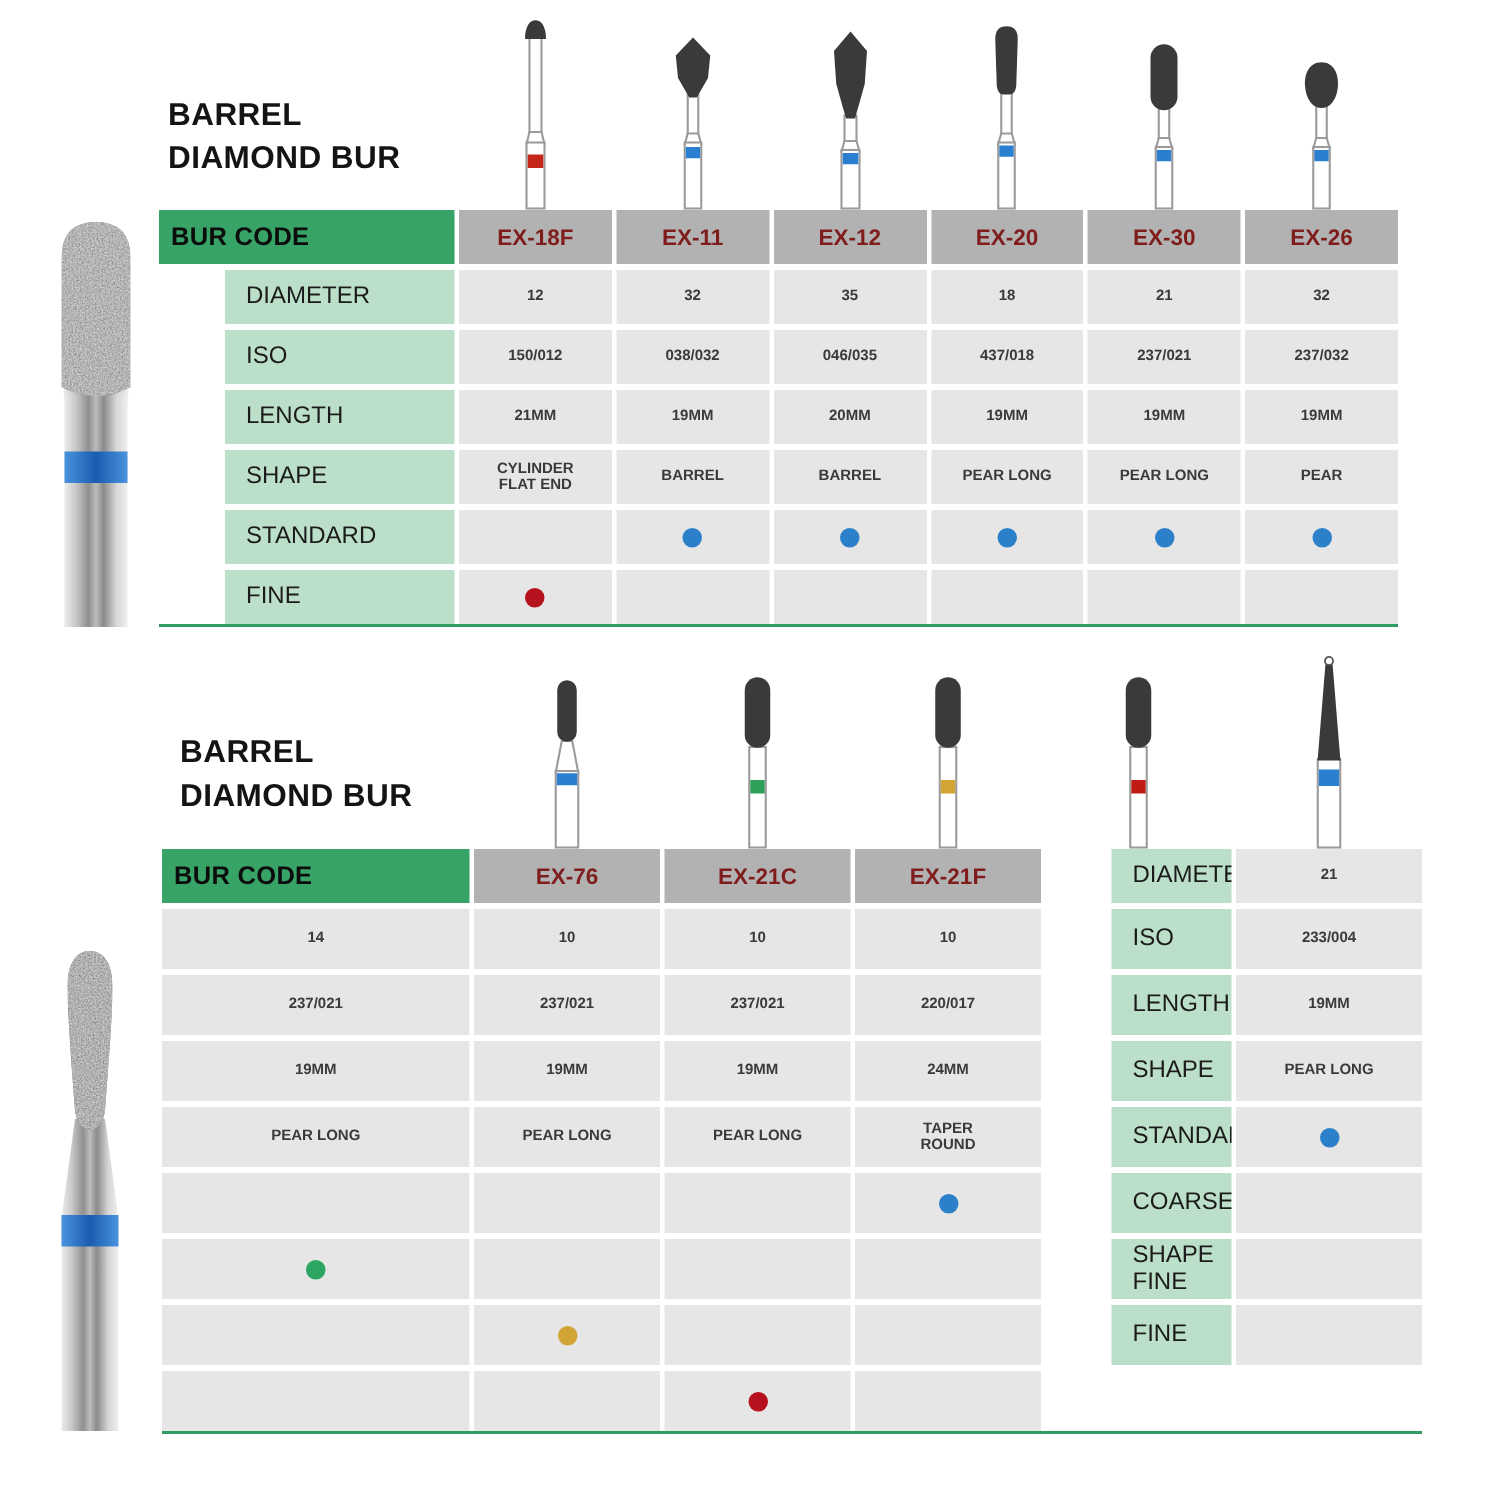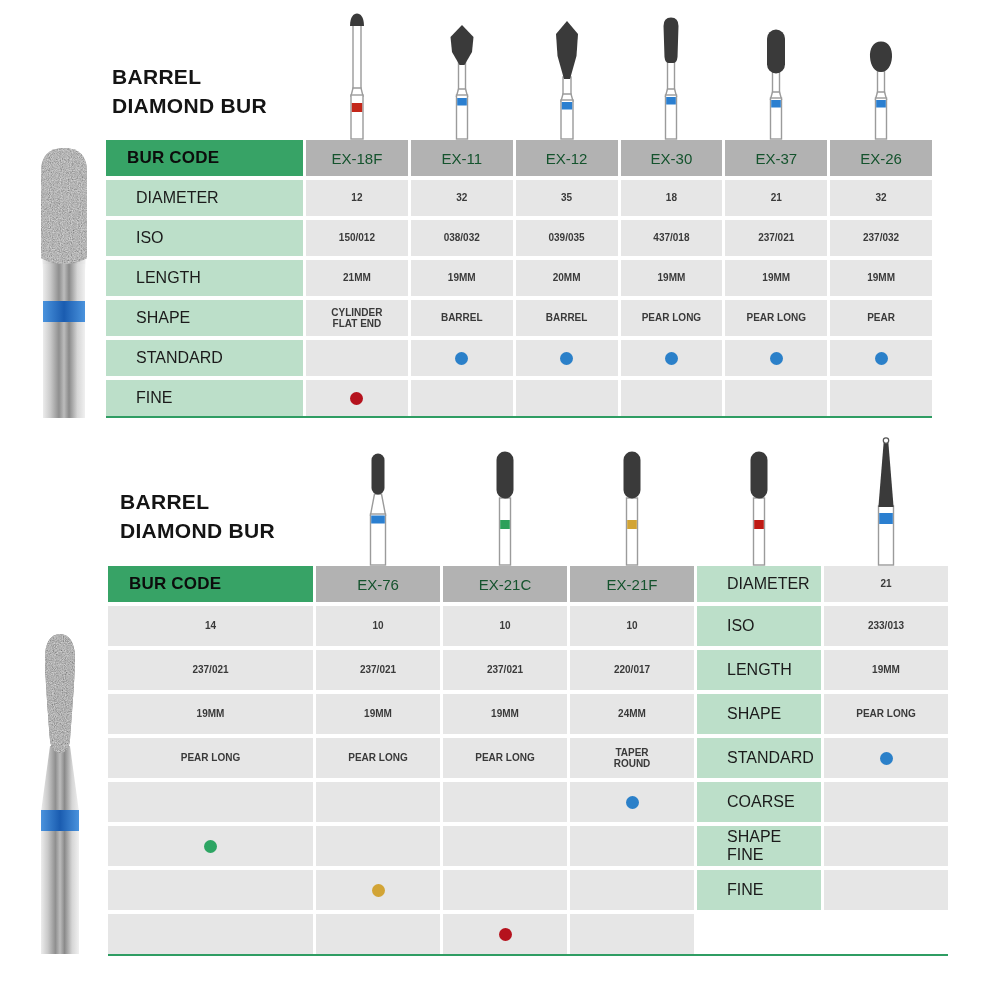--- a/index.html
+++ b/index.html
@@ -6,23 +6,23 @@
   body{font-family:"Liberation Sans",sans-serif;}
   .page{position:relative;width:1000px;height:1000px;background:#ffffff;overflow:hidden;}
   .sec{position:absolute;inset:0;}
   .title{position:absolute;font-weight:700;font-size:21px;line-height:29px;color:#141414;letter-spacing:.3px;}
   #title1{left:112px;top:62px;}
   #title2{left:120px;top:487px;}
   .grid{position:absolute;display:grid;}
   #grid1{left:106px;top:140px;width:826px;grid-template-columns:197px repeat(6,1fr);grid-auto-rows:36px;gap:4px 3px;}
   #grid2{left:108px;top:566px;width:840px;grid-template-columns:205px repeat(5,1fr);grid-template-rows:36px;grid-auto-rows:40px;gap:4px 3px;}
   .cell{display:flex;align-items:center;justify-content:center;overflow:hidden;}
-  .hl{background:var(--header-green,#37a366);justify-content:flex-start;padding-left:21px;font-weight:700;font-size:17px;color:#0c0c0c;letter-spacing:.2px;}
-  .code{background:var(--code-bg,#b2b2b2);font-weight:400;font-size:15px;color:#14532d;}
-  .lbl{background:var(--label-green,#bcdfc9);justify-content:flex-start;padding-left:30px;font-size:16px;color:#1b1b1b;}
+  .hl{background:var(--header-green,#37a366);justify-content:flex-start;padding-left:8px;font-weight:700;font-size:17px;color:#0c0c0c;letter-spacing:.2px;}
+  .code{background:var(--code-bg,#b2b2b2);font-weight:700;font-size:15px;color:#7f1d1d;}
+  .lbl{background:var(--label-green,#bcdfc9);justify-content:flex-start;padding-left:14px;font-size:16px;color:#1b1b1b;margin-left:44px;}
   .val{background:var(--value-bg,#e6e6e6);font-weight:700;font-size:10px;color:#3a3a3a;text-align:center;white-space:pre-line;line-height:1.12;}
   .dotc{background:var(--value-bg,#e6e6e6);}
   .dot{width:13px;height:13px;border-radius:50%;}
   .underline{position:absolute;height:2px;background:var(--underline-green,#2f9d63);}
   #u1{left:106px;top:416px;width:826px;}
   #u2{left:108px;top:954px;width:840px;}
   .icon{position:absolute;}
   .bigbur{position:absolute;}
   #big1{left:26px;top:146px;}
   #big2{left:20px;top:628px;}
@@ -75,34 +75,34 @@
         </g>
       </svg>
     </div>
 
     <div class="gridwrap">
       <div class="grid" id="grid1">
           <div class="cell hl">BUR CODE</div>
           <div class="cell code">EX-18F</div>
           <div class="cell code">EX-11</div>
           <div class="cell code">EX-12</div>
+          <div class="cell code">EX-20</div>
           <div class="cell code">EX-30</div>
-          <div class="cell code">EX-37</div>
           <div class="cell code">EX-26</div>
           <div class="cell lbl">DIAMETER</div>
           <div class="cell val">12</div>
           <div class="cell val">32</div>
           <div class="cell val">35</div>
           <div class="cell val">18</div>
           <div class="cell val">21</div>
           <div class="cell val">32</div>
           <div class="cell lbl">ISO</div>
           <div class="cell val">150/012</div>
           <div class="cell val">038/032</div>
-          <div class="cell val">039/035</div>
+          <div class="cell val">046/035</div>
           <div class="cell val">437/018</div>
           <div class="cell val">237/021</div>
           <div class="cell val">237/032</div>
           <div class="cell lbl">LENGTH</div>
           <div class="cell val">21MM</div>
           <div class="cell val">19MM</div>
           <div class="cell val">20MM</div>
           <div class="cell val">19MM</div>
           <div class="cell val">19MM</div>
           <div class="cell val">19MM</div>
@@ -239,21 +239,21 @@
           <div class="cell code">EX-76</div>
           <div class="cell code">EX-21C</div>
           <div class="cell code">EX-21F</div>
           <div class="cell lbl">DIAMETER</div>
           <div class="cell val">21</div>
           <div class="cell val">14</div>
           <div class="cell val">10</div>
           <div class="cell val">10</div>
           <div class="cell val">10</div>
           <div class="cell lbl">ISO</div>
-          <div class="cell val">233/013</div>
+          <div class="cell val">233/004</div>
           <div class="cell val">237/021</div>
           <div class="cell val">237/021</div>
           <div class="cell val">237/021</div>
           <div class="cell val">220/017</div>
           <div class="cell lbl">LENGTH</div>
           <div class="cell val">19MM</div>
           <div class="cell val">19MM</div>
           <div class="cell val">19MM</div>
           <div class="cell val">19MM</div>
           <div class="cell val">24MM</div>

